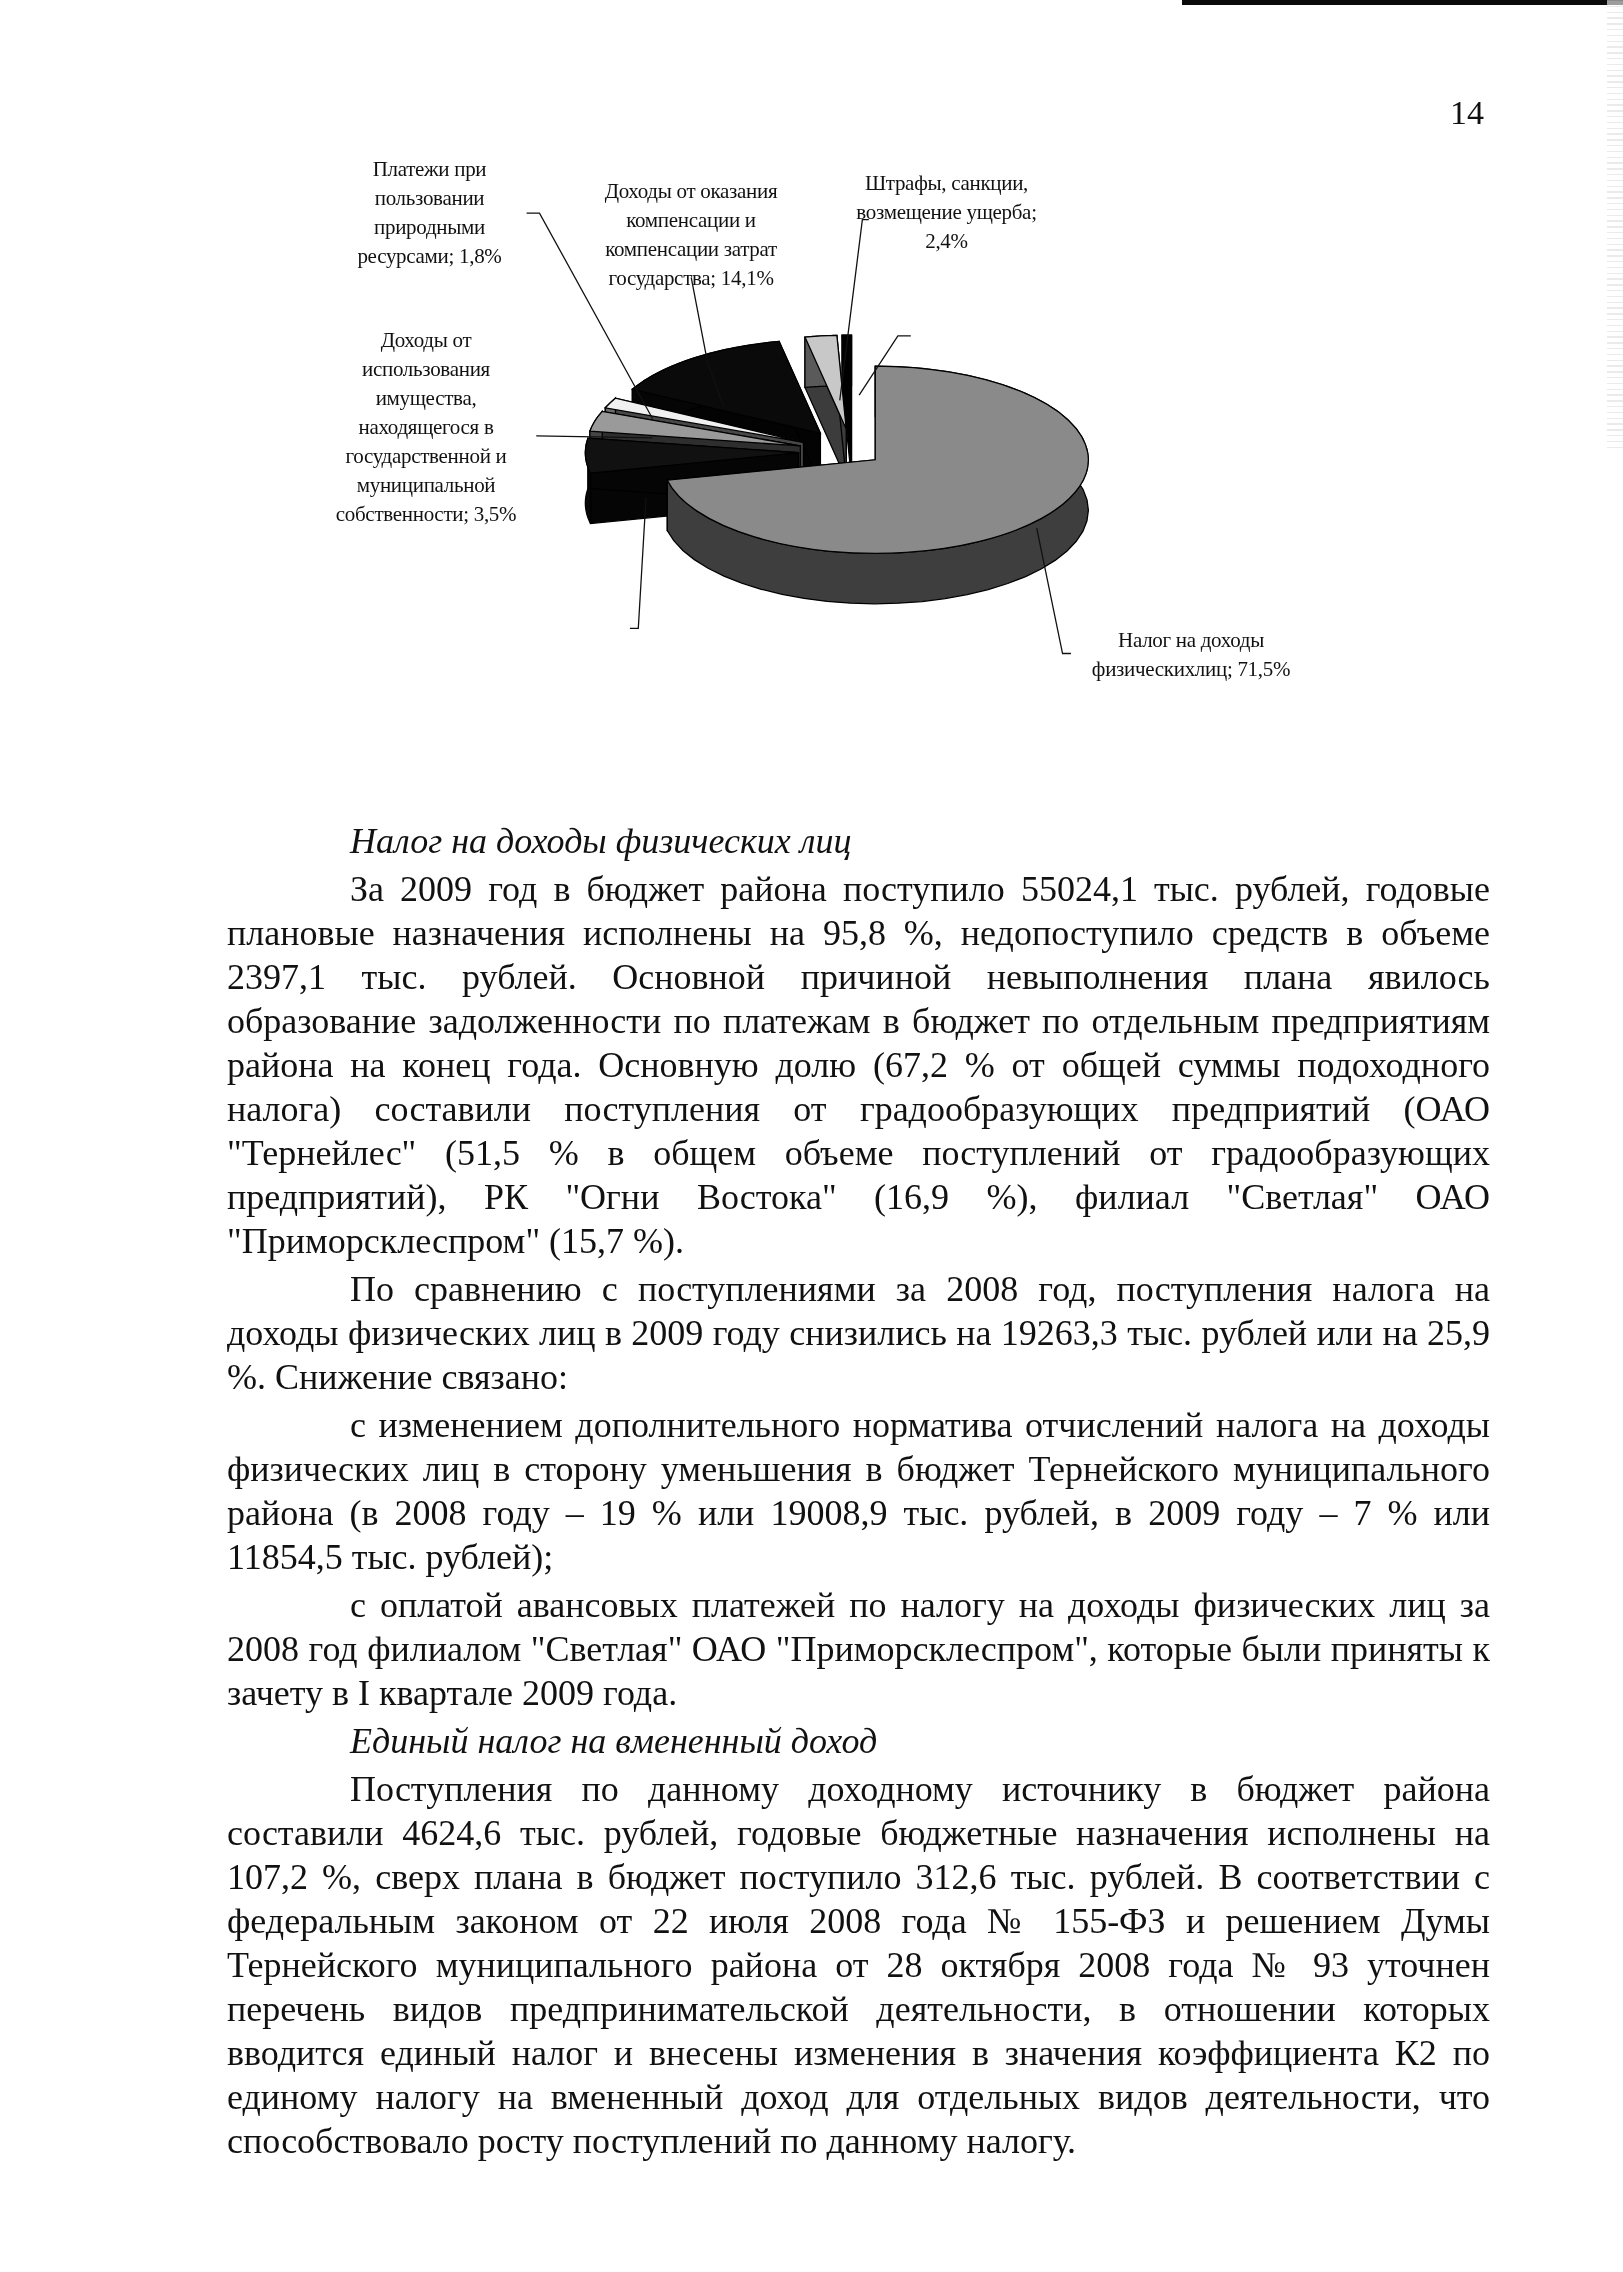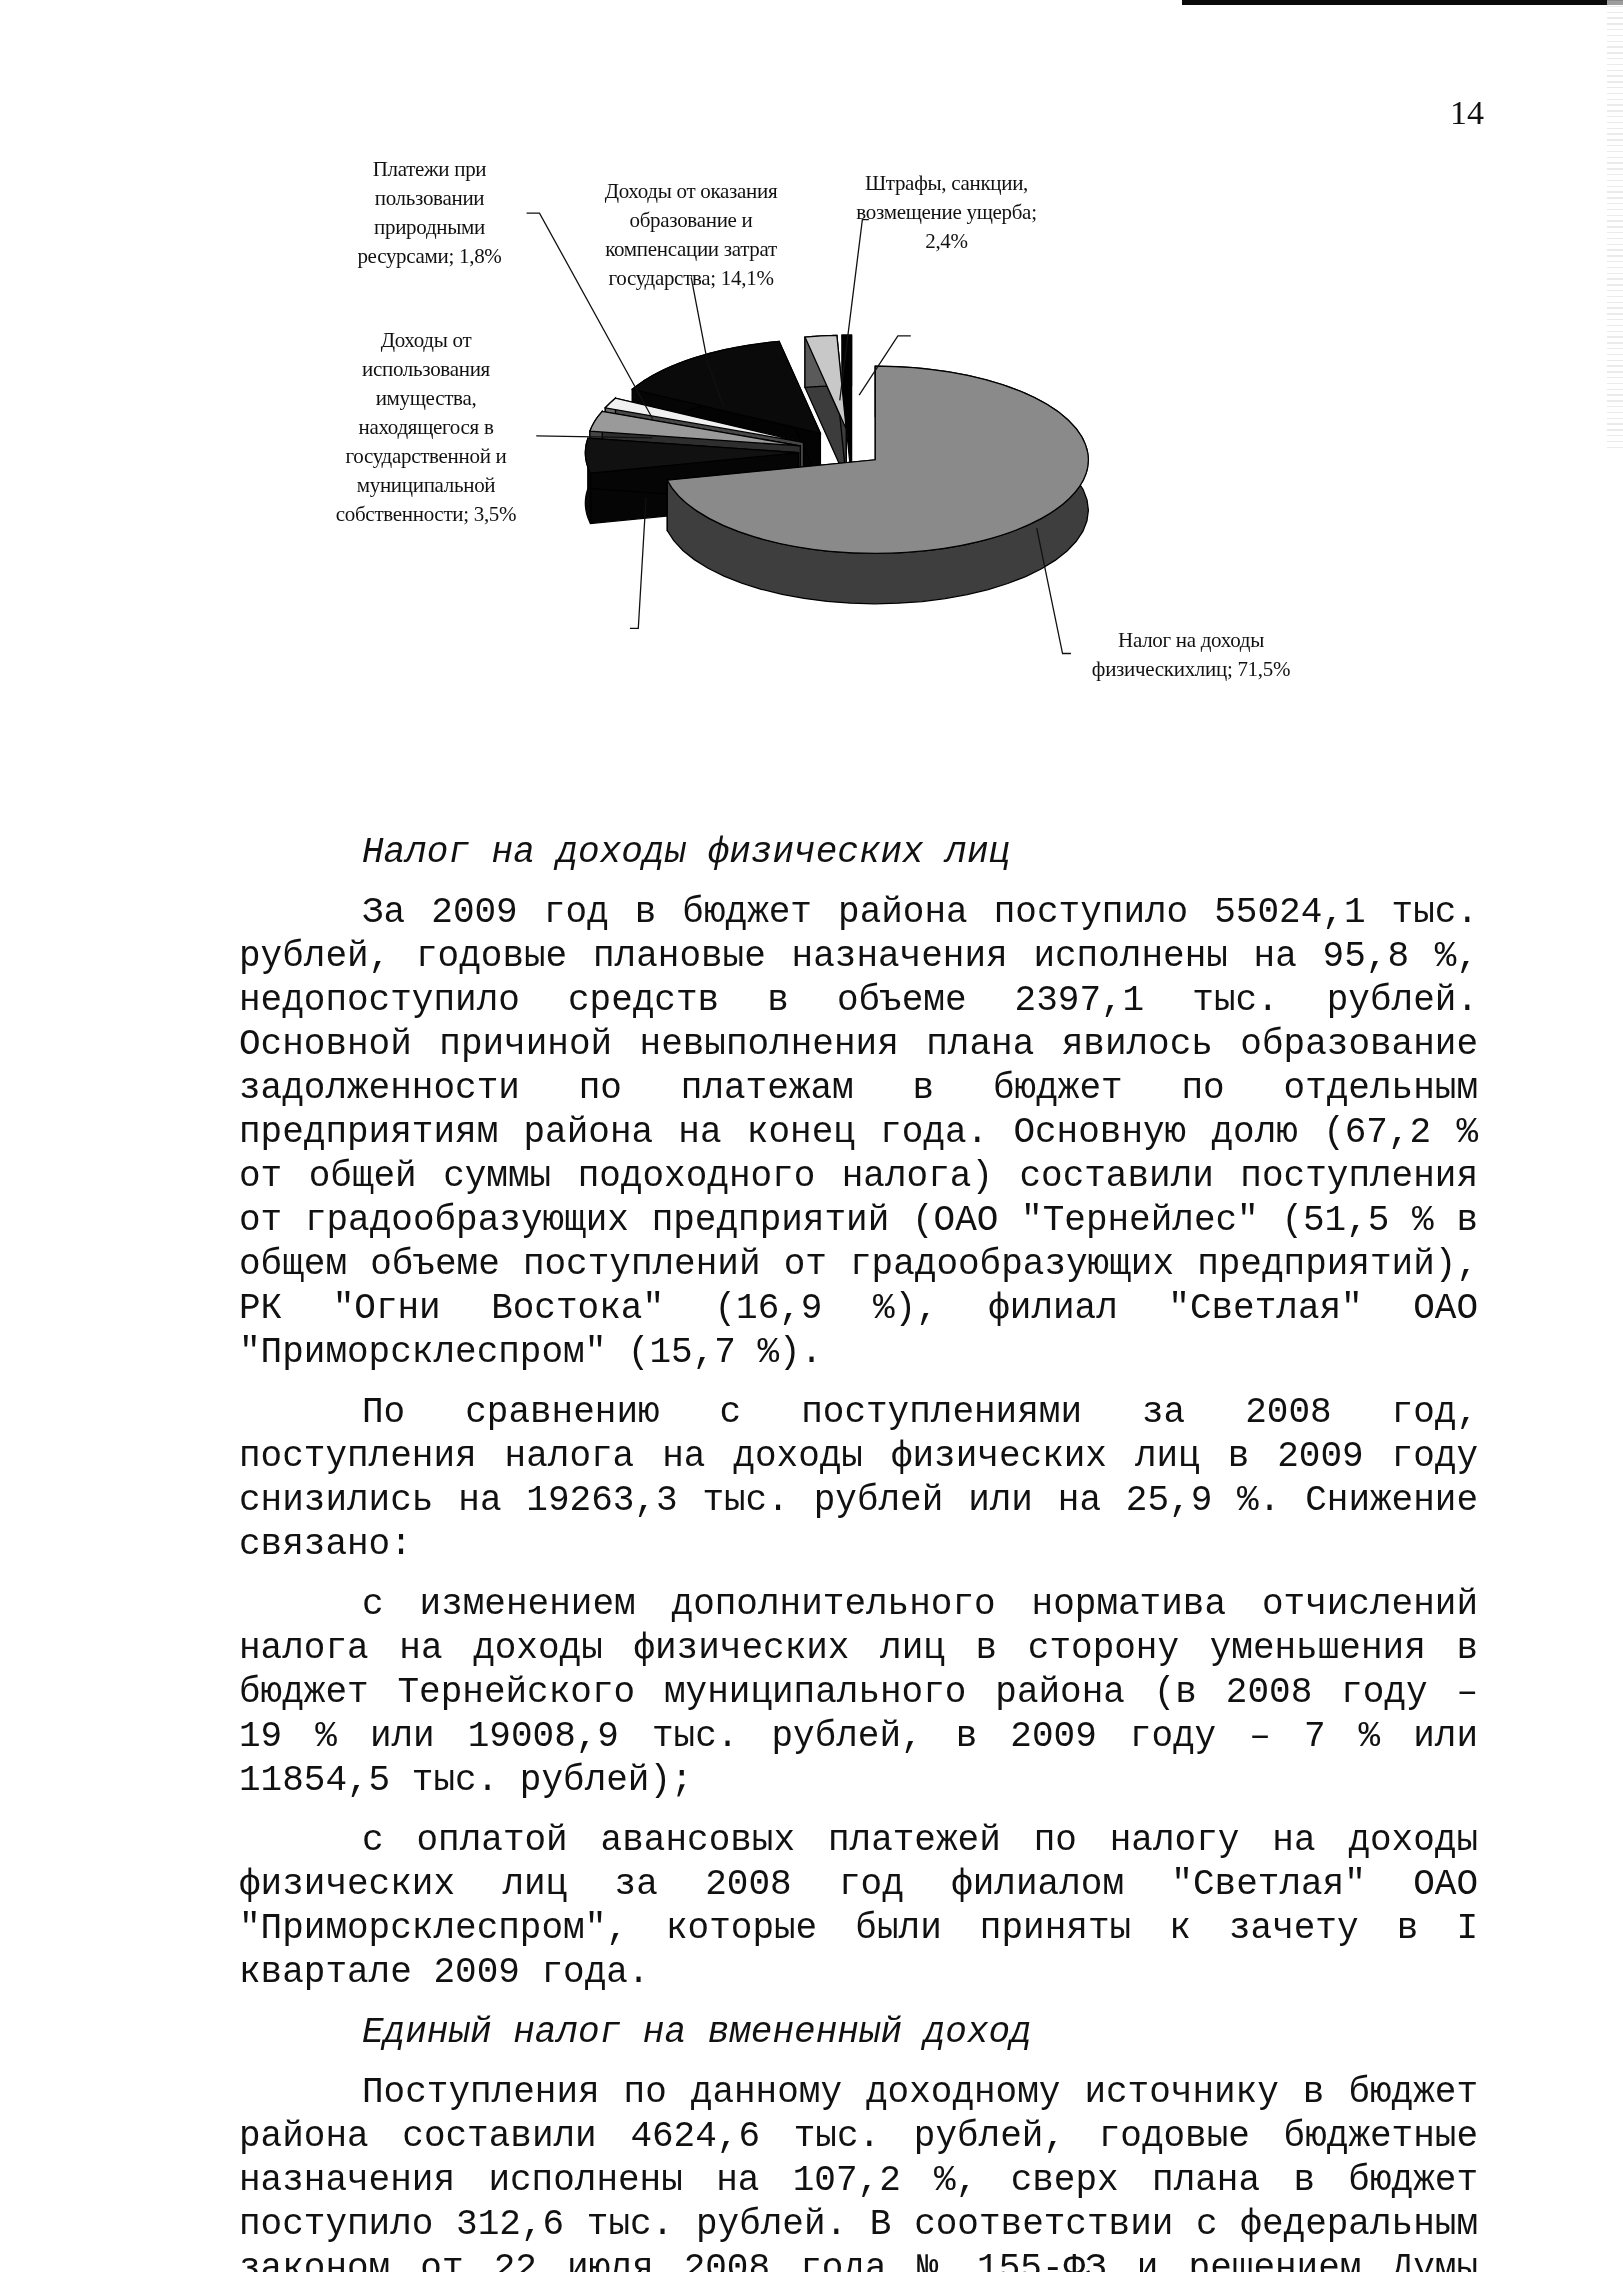--- a/index.html
+++ b/index.html
@@ -10,21 +10,21 @@
                   background: repeating-linear-gradient(180deg, #ddd 0 1.3px, #fff 1.3px 5.8px); opacity: .6; }
   .page-number { position: absolute; left: 1450px; top: 94px; font-size: 34px; }
 
   .chart { position: absolute; left: 0; top: 0; width: 1624px; height: 762px; }
   .chart svg { position: absolute; left: 0; top: 0; }
   .clabel { position: absolute; font-size: 21px; line-height: 29px; text-align: center;
             letter-spacing: -0.3px; white-space: nowrap; }
 
   .body-text { position: absolute; left: 223px; top: 815px; width: 1271px;
                font-size: 36px; line-height: 44px; }
-  .body-text p { margin: 16px; text-align: justify; text-align-last: left; font-family: Liberation Mono, monospace; }
+  .body-text p { margin: 4px; text-align: justify; text-align-last: left; }
   .body-text .indent { text-indent: 123px; }
   .body-text .heading { font-style: italic; text-indent: 123px; }
 </style>
 </head>
 <body>
 
 <div class="topbar"></div>
 <div class="edge-speckle"></div>
 
 <div class="page-number">14</div>
@@ -74,21 +74,21 @@
 
   <div class="clabel" style="left:336px; top:155px; width:187px;">
     <div>Платежи при</div>
     <div>пользовании</div>
     <div>природными</div>
     <div>ресурсами; 1,8%</div>
   </div>
 
   <div class="clabel" style="left:581px; top:147px; width:220px;margin-top:30px;">
     <div>Доходы от оказания</div>
-    <div>образование и</div>
+    <div>компенсации и</div>
     <div>компенсации затрат</div>
     <div>государства; 14,1%</div>
   </div>
 
   <div class="clabel" style="left:840px; top:169px; width:213px;">
     <div>Штрафы, санкции,</div>
     <div>возмещение ущерба;</div>
     <div>2,4%</div>
   </div>
 

